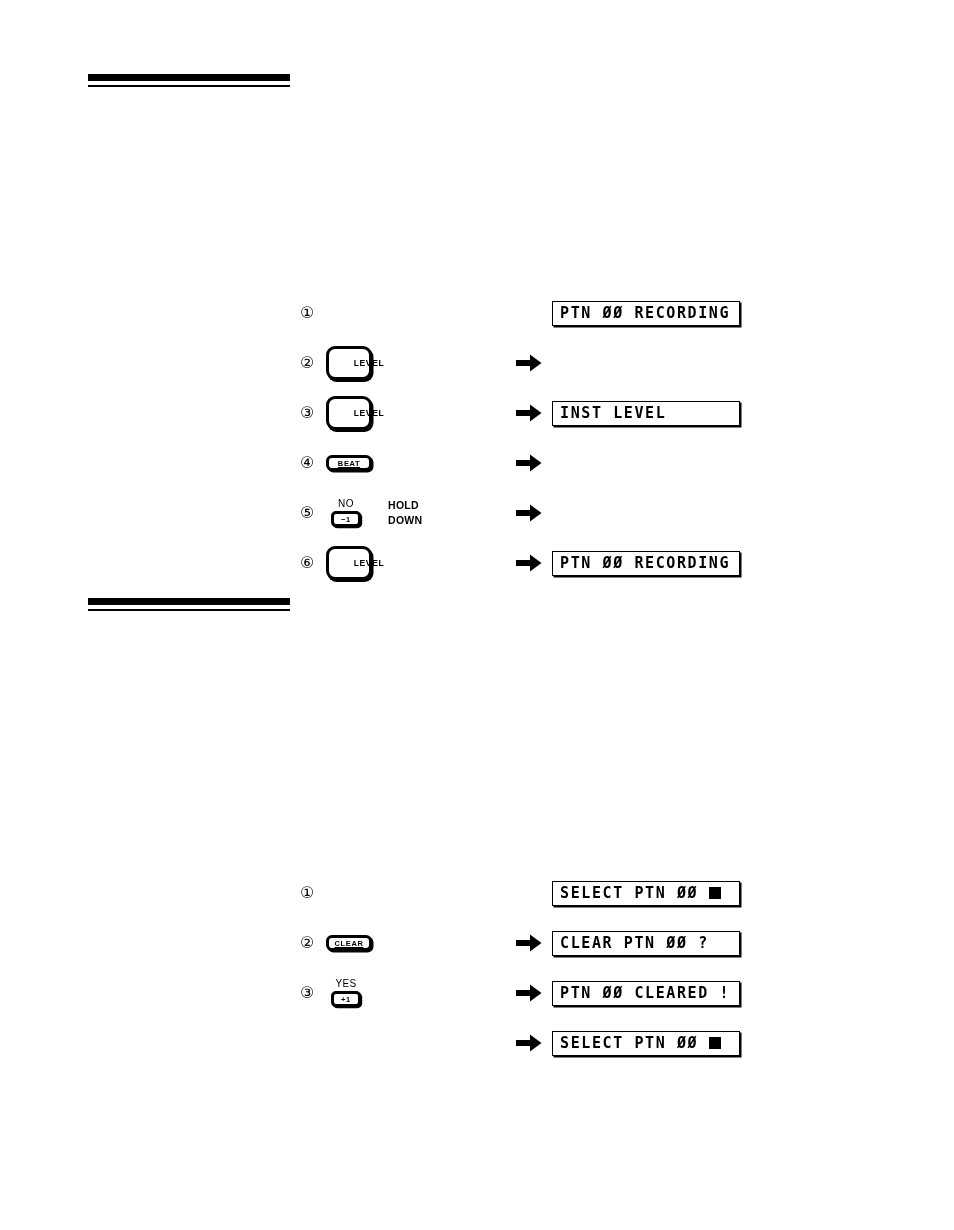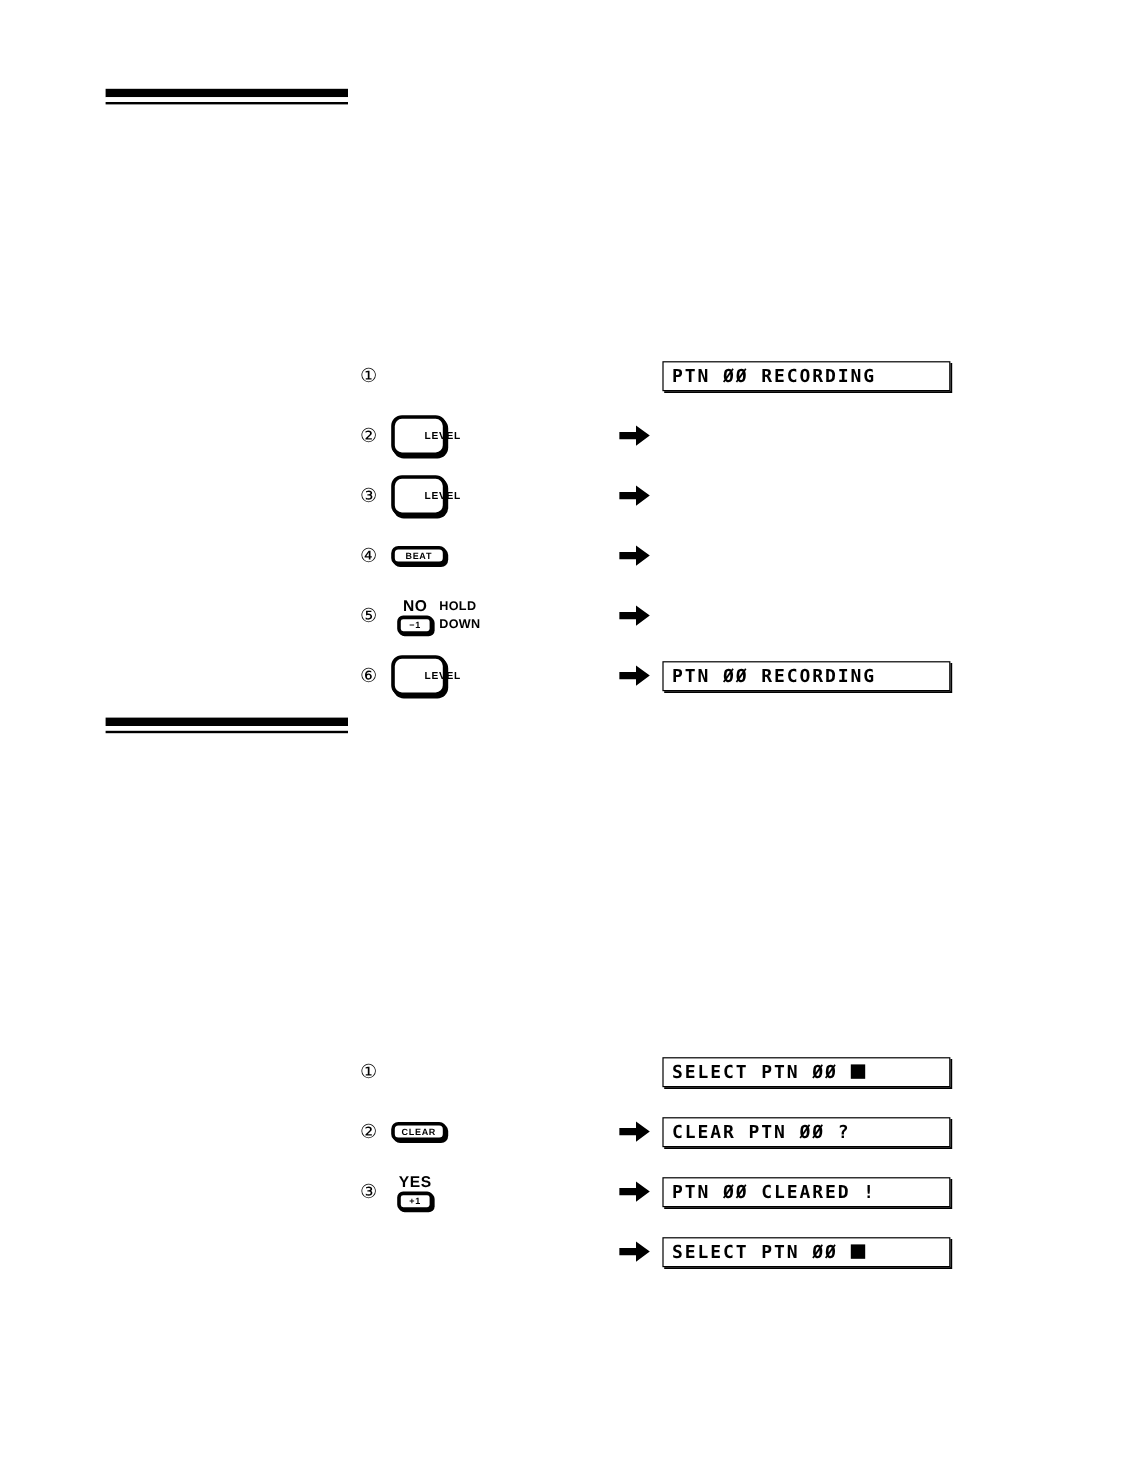--- a/index.html
+++ b/index.html
@@ -107,56 +107,58 @@
     box-shadow: 1.5px 2px 0 #000;
     padding-left: 40px;
   }
   .btn-beat,
   .btn-clear {
     width: 46px;
     height: 16px;
     border-radius: 6px;
     font-size: 7.5px;
     box-shadow: 1.5px 1.5px 0 #000;
+    text-decoration: underline;
   }
 
   
   .keycap {
     display: flex;
     flex-direction: column;
     align-items: center;
     width: 40px;
   }
   .keycap-caption {
-    font-size: 13px;
-    font-weight: bold;
+    font-size: 10px;
+    font-weight: normal;
     letter-spacing: 0.4px;
     line-height: 1;
     margin-bottom: 2px;
   }
   .btn-small {
     width: 30px;
     height: 16px;
     border-radius: 5px;
     font-size: 7.5px;
     box-shadow: 1.2px 1.2px 0 #000;
   }
 
   
   .hold-down {
+    margin-left: 22px;
     font-size: 10.5px;
     font-weight: bold;
     line-height: 15px;
     letter-spacing: 0.3px;
   }
 
   
   .lcd {
     box-sizing: border-box;
-    width: 240px;
+    width: 188px;
     height: 25px;
     border: 1.5px solid #000000;
     background: #ffffff;
     display: flex;
     align-items: center;
     padding-left: 7px;
     font-family: "DejaVu Sans Mono", monospace;
     font-size: 15px;
     font-weight: bold;
     letter-spacing: 1.6px;
@@ -208,20 +210,21 @@
     <div class="step-row">
       <div class="step-index">③</div>
       <div class="step-control">
         <div class="btn btn-level">LEVEL</div>
       </div>
       <div class="step-arrow">
         <svg class="arrow-glyph" viewBox="0 0 26 18" xmlns="http://www.w3.org/2000/svg">
           <path d="M0 6 H14 V0.5 L25.5 9 L14 17.5 V12 H0 Z" fill="#000"></path>
         </svg>
       </div>
+      <div class="lcd"><span>INST LEVEL</span></div>
     </div>
     <div class="step-row">
       <div class="step-index">④</div>
       <div class="step-control">
         <div class="btn btn-beat">BEAT</div>
       </div>
       <div class="step-arrow">
         <svg class="arrow-glyph" viewBox="0 0 26 18" xmlns="http://www.w3.org/2000/svg">
           <path d="M0 6 H14 V0.5 L25.5 9 L14 17.5 V12 H0 Z" fill="#000"></path>
         </svg>

